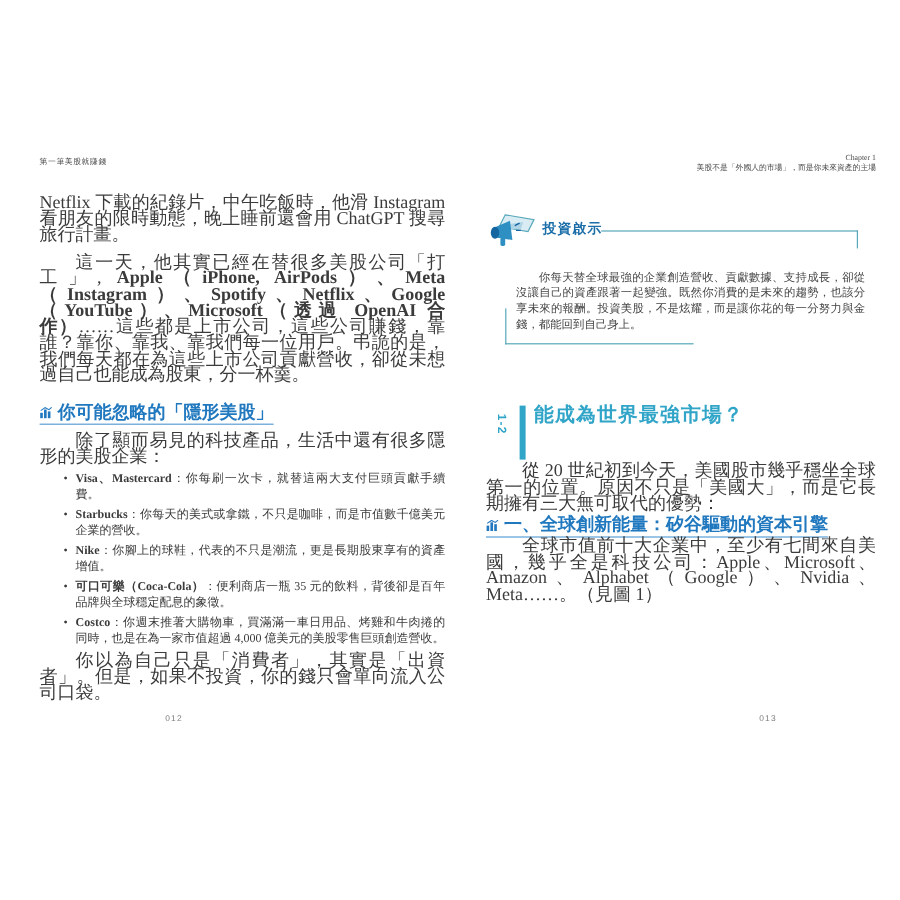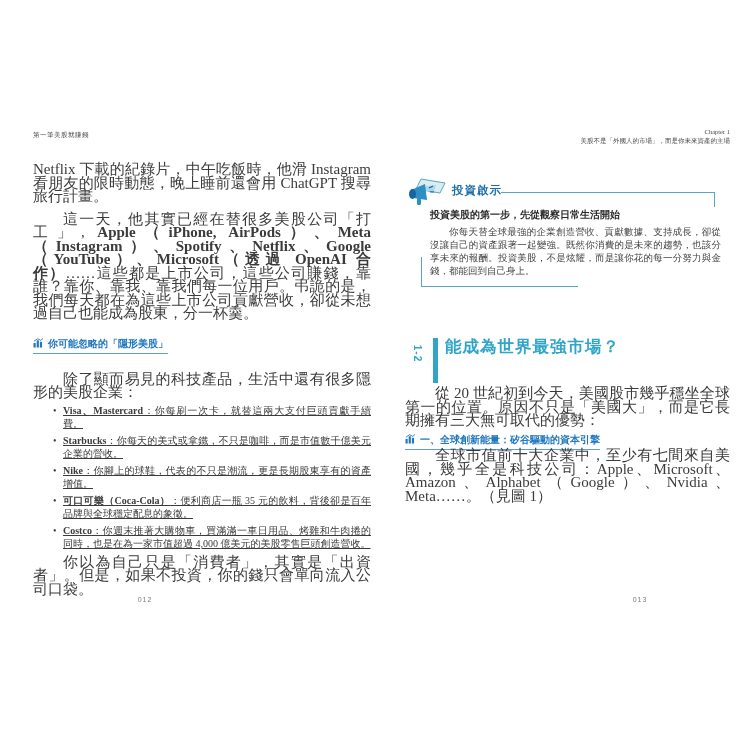--- a/index.html
+++ b/index.html
@@ -12,28 +12,28 @@
 
   
   .para{margin:0;font-size:15px;line-height:13.5px;text-align:justify;text-justify:inter-ideograph;}
   .indent{text-indent:2em;}
 
   
   .left-col{position:absolute;left:33px;top:163px;width:338px;}
   .mt-p2{margin-top:9px;}
   .brands{font-weight:bold;}
 
-  .blue-heading{display:inline-block;margin-top:17px;margin-bottom:15px;
+  .blue-heading{display:inline-block;margin-top:17px;margin-bottom:4px;
                 font-family:"Liberation Sans","DejaVu Sans",sans-serif;
-                font-size:10px;font-weight:bold;color:#2078bf;
+                font-size:15px;font-weight:bold;color:#2078bf;
                 border-bottom:1.2px solid #5b9fd4;padding-bottom:2px;line-height:12px;white-space:nowrap;}
   .blue-heading .h-icon{display:inline-block;vertical-align:-1px;margin-right:4px;}
 
   .bullets{margin:4px 0 0 0;padding:0 0 0 30px;list-style:none;}
-  .bullets li{position:relative;font-size:10px;line-height:13.5px;text-align:justify;margin-bottom:3px;text-decoration:underline;}
+  .bullets li{position:relative;font-size:10px;line-height:13.5px;text-align:justify;margin-bottom:3px;}
   .bullets li::before{content:"•";position:absolute;left:-10px;top:0;color:#3b3b3b;}
   .bullets strong{font-weight:bold;}
   .mt-close{margin-top:5px;}
 
   
   .callout{position:absolute;left:405px;top:176px;width:325px;height:115px;
            font-family:"Liberation Sans","DejaVu Sans",sans-serif;}
   .c-icon{position:absolute;left:2px;top:2px;}
   .c-title{position:absolute;left:47px;top:7px;font-size:11.5px;font-weight:bold;color:#1c6ea9;letter-spacing:1px;}
   .c-top-bracket{position:absolute;left:96px;top:16px;width:213px;height:14px;
@@ -111,21 +111,20 @@
         <polygon points="14,1 38,5 33,15 9,11" fill="#d9ecf4" stroke="#57a8ba" stroke-width="1"></polygon>
         <path d="M15 9 L29 7 L27 13 L13 13 Z" fill="#aed4e6"></path>
         <polygon points="4,12 18,6 20,22 6,20" fill="#2d8fc2"></polygon>
         <ellipse cx="5.5" cy="16" rx="3.5" ry="5" fill="#1565a0"></ellipse>
         <rect x="10" y="20" width="4" height="7" rx="1.5" fill="#2d8fc2"></rect>
         <path d="M22 10 L26 8 M23 14 L27 14" stroke="#1565a0" stroke-width="1.2"></path>
       </svg>
     </span>
     <div class="c-title">投資啟示</div>
     <div class="c-top-bracket"></div>
-    <div class="c-subtitle">投資美股的第一步，先從觀察日常生活開始</div>
     <p class="c-body">你每天替全球最強的企業創造營收、貢獻數據、支持成長，卻從沒讓自己的資產跟著一起變強。既然你消費的是未來的趨勢，也該分享未來的報酬。投資美股，不是炫耀，而是讓你花的每一分努力與金錢，都能回到自己身上。</p>
     <div class="c-bottom-bracket"></div>
   </div>
 
   <div class="section-block">
     <span class="sec-num">1-2</span>
     <span class="sec-bar"></span>
     <div class="sec-title">
       <div>能成為世界最強市場？</div>
     </div>

